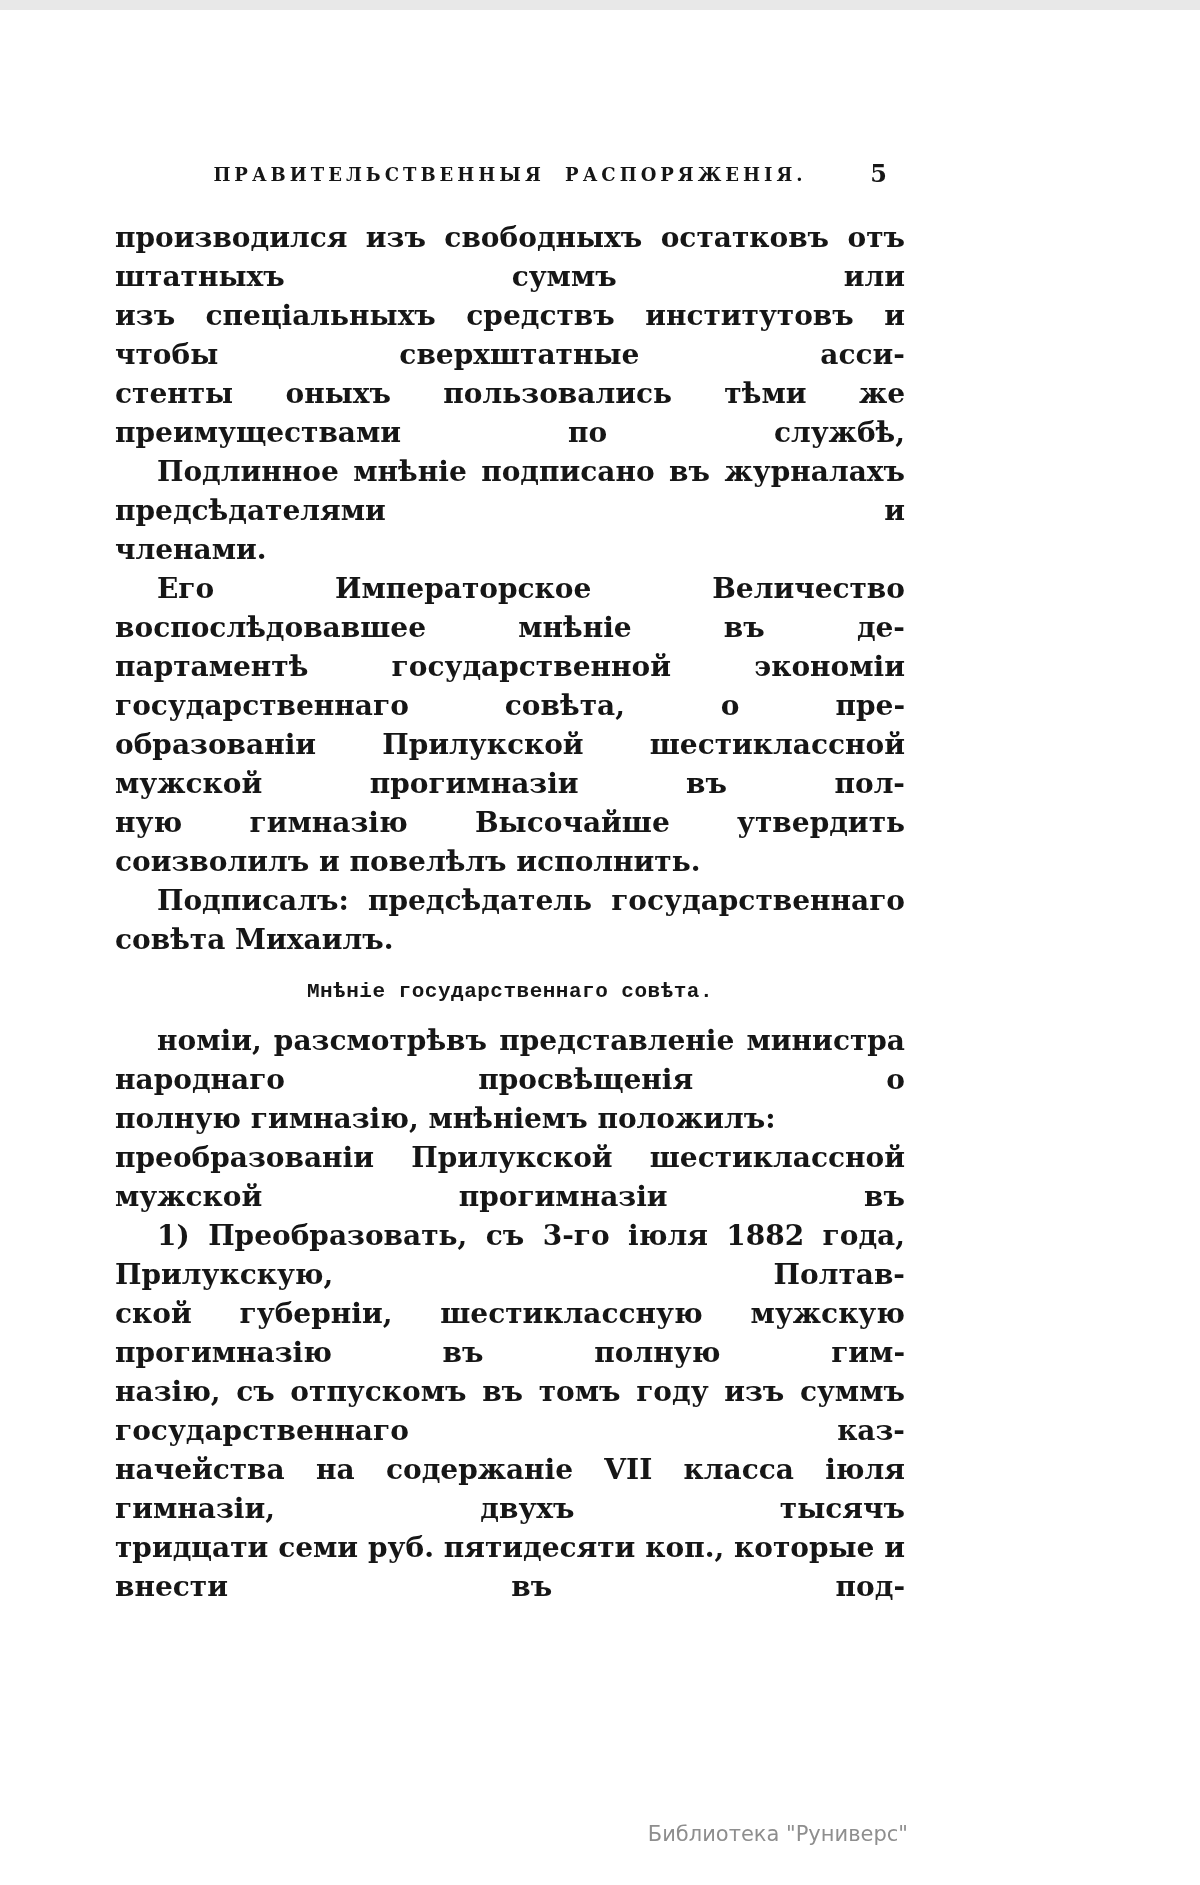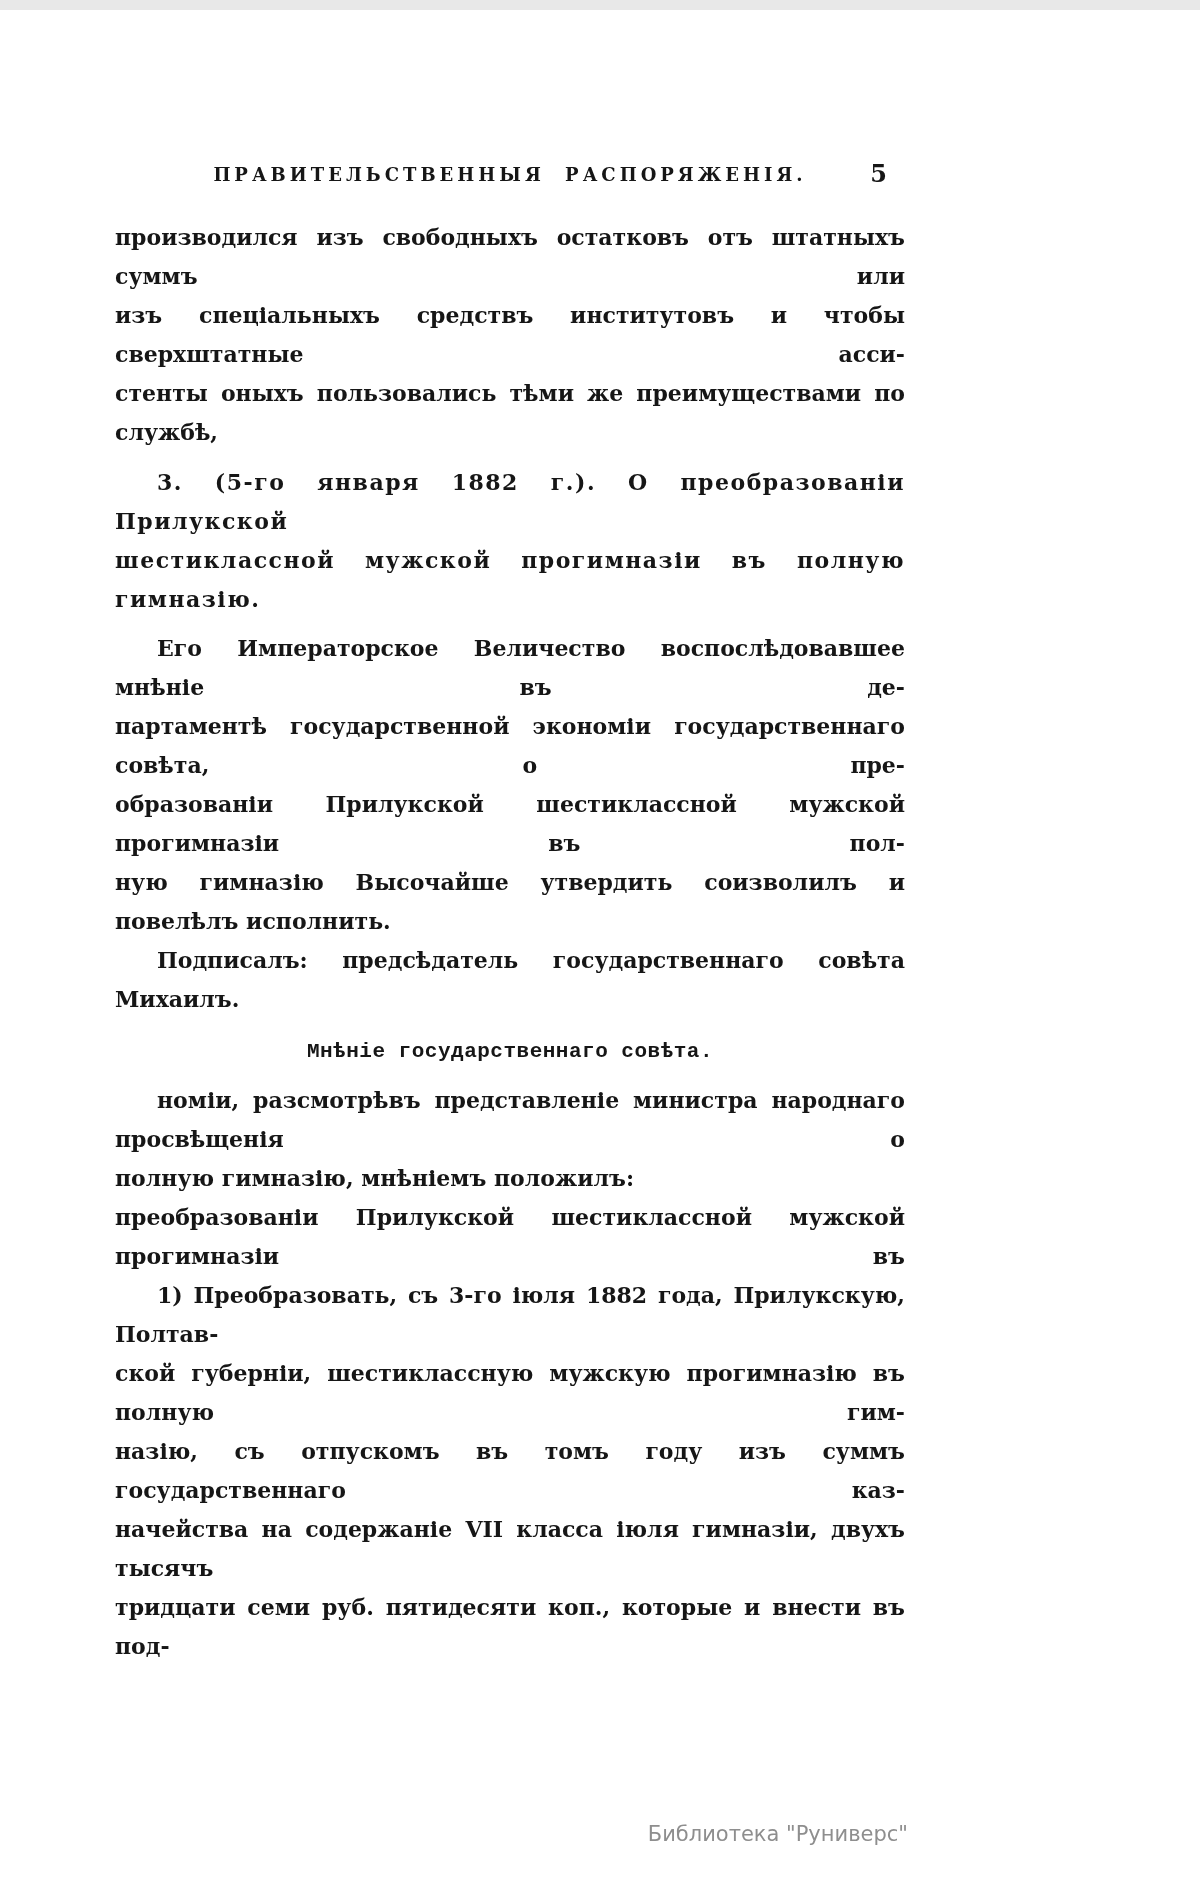--- a/index.html
+++ b/index.html
@@ -38,21 +38,21 @@
     line-height: 26px;
   }
   .running-header .pagenum {
     position: absolute;
     right: 18px;
     top: -3px;
     font-size: 24px;
     font-weight: bold;
   }
   .para {
-    font-size: 22px;
+    font-size: 28px;
     line-height: 39px;
     font-weight: bold;
   }
   .para .line {
     text-align: justify;
     text-align-last: justify;
     white-space: normal;
   }
   .para .line.is-last {
     text-align-last: left;
@@ -94,23 +94,23 @@
     <div class="running-header">
       <div class="title">ПРАВИТЕЛЬСТВЕННЫЯ РАСПОРЯЖЕНІЯ.</div>
       <div class="pagenum">5</div>
     </div>
 
   <div class="para body">
         <div class="line">производился изъ свободныхъ остатковъ отъ штатныхъ суммъ или</div>
         <div class="line">изъ спеціальныхъ средствъ институтовъ и чтобы сверхштатные асси-</div>
         <div class="line">стенты оныхъ пользовались тѣми же преимуществами по службѣ,</div>
       </div>
-      <div class="para item-heading indent">
-        <div class="line">3. (5-го января 1882 г.). О преобразованіи Прилукской</div>
-        <div class="line is-last">шестиклассной мужской прогимназіи въ полную гимназію.</div>
+      <div class="para body indent">
+        <div class="line">Подлинное мнѣніе подписано въ журналахъ предсѣдателями и</div>
+        <div class="line is-last">членами.</div>
       </div>
       <div class="para body indent">
         <div class="line">Его Императорское Величество воспослѣдовавшее мнѣніе въ де-</div>
         <div class="line">партаментѣ государственной экономіи государственнаго совѣта, о пре-</div>
         <div class="line">образованіи Прилукской шестиклассной мужской прогимназіи въ пол-</div>
         <div class="line is-last">ную гимназію Высочайше утвердить соизволилъ и повелѣлъ исполнить.</div>
       </div>
       <div class="para body indent">
         <div class="line is-last">Подписалъ: предсѣдатель государственнаго совѣта Михаилъ.</div>
       </div>

